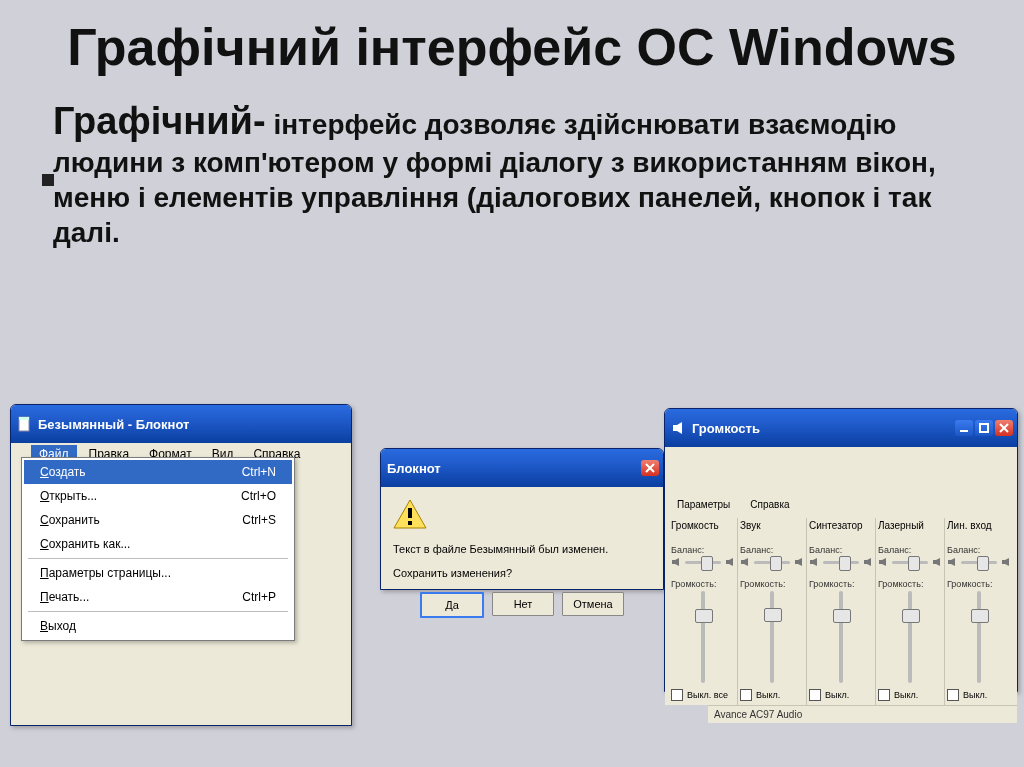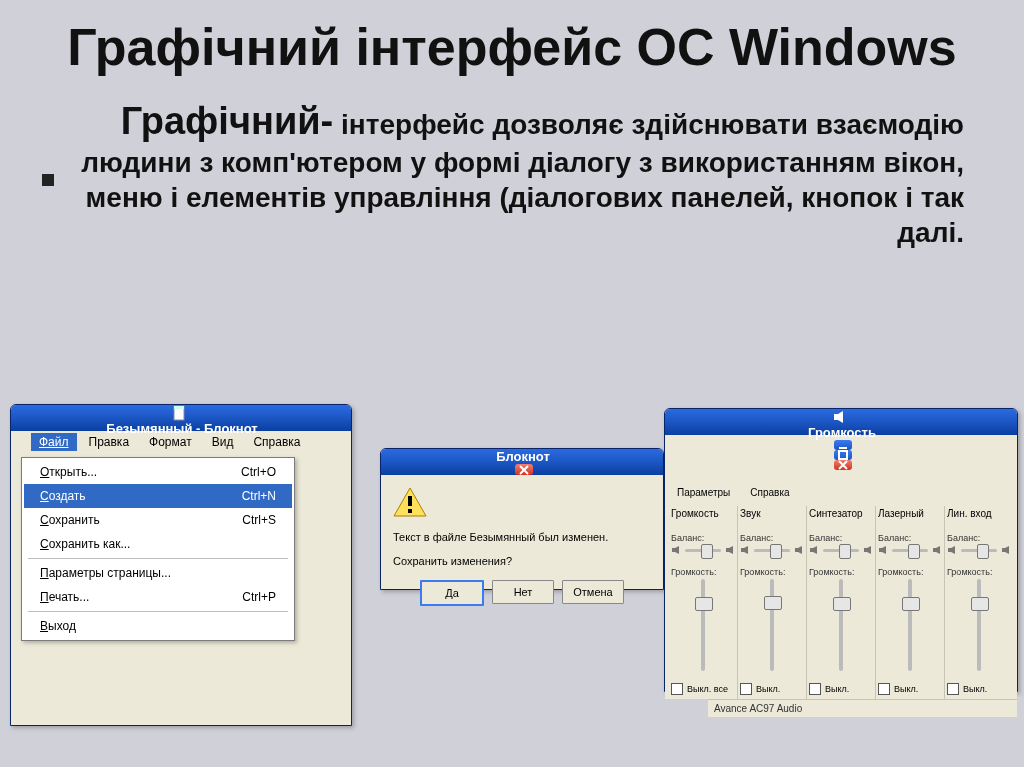--- a/index.html
+++ b/index.html
@@ -20,26 +20,25 @@
   }
   .title {
     text-align: center;
     font-size: 52px;
     font-weight: bold;
     color: #111;
     padding-top: 18px;
     line-height: 1.15;
   }
   .body-text {
-    margin: 20px 60px 0 78px;
+    margin: 20px 60px 0 53px;
     font-size: 28px;
     font-weight: bold;
     color: #111;
     line-height: 1.25;
-    text-align: right;
   }
   .body-text .lead {
     font-size: 38px;
     font-weight: bold;
   }
   .accent-square {
     position: absolute;
     left: 42px;
     top: 174px;
     width: 12px;
@@ -53,28 +52,27 @@
     border: 1px solid #0a246a;
     border-top-left-radius: 6px;
     border-top-right-radius: 6px;
     background: #ece9d8;
     box-shadow: 2px 2px 4px rgba(0,0,0,0.25);
     font-family: Tahoma, Arial, sans-serif;
   }
   .xp-titlebar {
     background: linear-gradient(to bottom, #2a6be0 0%, #1c56c4 50%, #0a3fa0 100%);
     color: #fff;
-    height: 26px;
+    height: 38px;
     display: flex;
     align-items: center;
     padding: 0 4px 0 6px;
     border-top-left-radius: 5px;
     border-top-right-radius: 5px;
     font-size: 13px;
-    flex-direction: column;
   }
   .xp-titlebar .tb-icon { width: 16px; height: 16px; margin-right: 5px; }
   .xp-titlebar .tb-title { flex: 1; white-space: nowrap; font-weight: bold; }
   .cap-btn {
     width: 18px; height: 16px; margin-left: 2px;
     border-radius: 3px;
     display: inline-flex; align-items: center; justify-content: center;
     font-size: 11px; color: #fff; font-weight: bold;
   }
   .cap-close { background: linear-gradient(to bottom,#f08070,#d53020); }
@@ -170,21 +168,21 @@
   .spk { width:10px; height:10px; }
   .volume {
     display:flex; justify-content:center; margin: 2px 0 4px 0;
   }
   .vol-track {
     width: 4px; height: 92px; background:#bbb; border-radius:2px; position:relative;
   }
   .vol-thumb {
     position:absolute; left:-6px; width:16px; height:12px; background:#e6e6e6; border:1px solid #777; border-radius:2px;
   }
-  .ch-mute { display:flex; align-items:center; gap:4px; font-size:9px; margin-top:8px; }
+  .ch-mute { display:flex; align-items:center; gap:4px; font-size:9px; margin-top:2px; }
   .ch-mute .cb { width:10px; height:10px; border:1px solid #555; background:#fff; }
   .mixer-status {
     border-top:1px solid #c8c4b4;
     padding: 3px 6px;
     font-size: 10px;
     color:#333;
     background:#ece9d8;
     margin-left:43px;
   }
 </style>
@@ -212,27 +210,27 @@
     </div>
     <div class="xp-menubar">
       <span class="active"><span class="ul">Файл</span></span>
       <span><span>Правка</span></span>
       <span><span>Формат</span></span>
       <span><span>Вид</span></span>
       <span><span>Справка</span></span>
     </div>
 
     <div class="dropdown" id="notepad-dropdown">
-        <div class="mi">
-          <span class="lbl"><span class="ul">О</span>ткрыть...</span>
-          <span class="sc">Ctrl+O</span>
-        </div>
         <div class="mi sel">
           <span class="lbl"><span class="ul">С</span>оздать</span>
           <span class="sc">Ctrl+N</span>
+        </div>
+        <div class="mi">
+          <span class="lbl"><span class="ul">О</span>ткрыть...</span>
+          <span class="sc">Ctrl+O</span>
         </div>
         <div class="mi">
           <span class="lbl"><span class="ul">С</span>охранить</span>
           <span class="sc">Ctrl+S</span>
         </div>
         <div class="mi">
           <span class="lbl"><span class="ul">С</span>охранить как...</span>
           <span class="sc"></span>
         </div>
         <hr>

